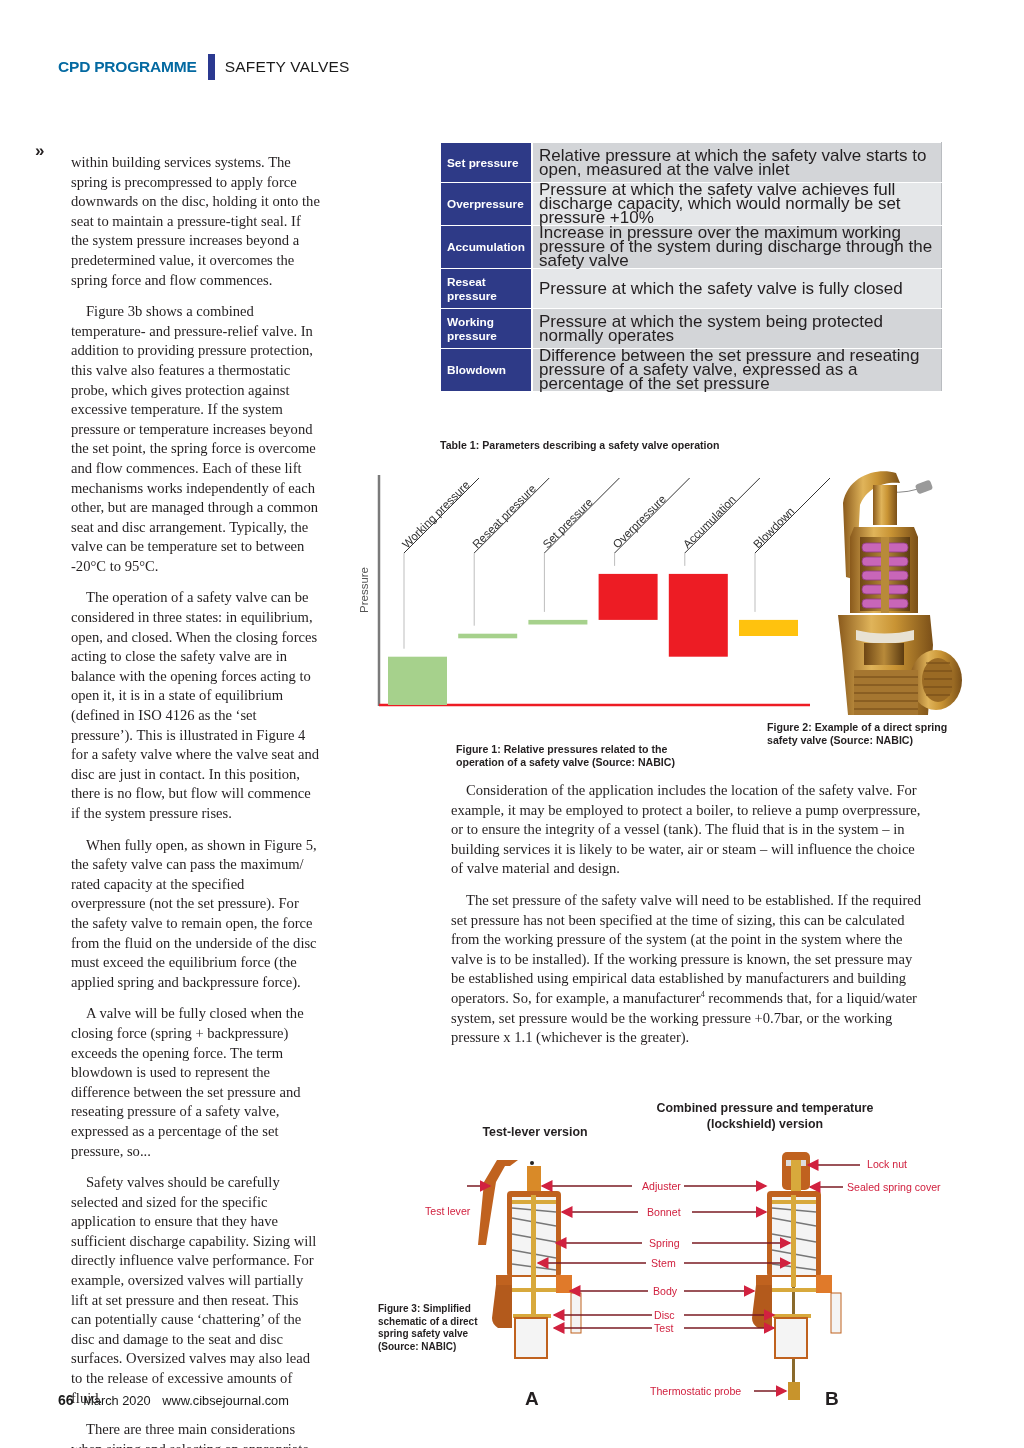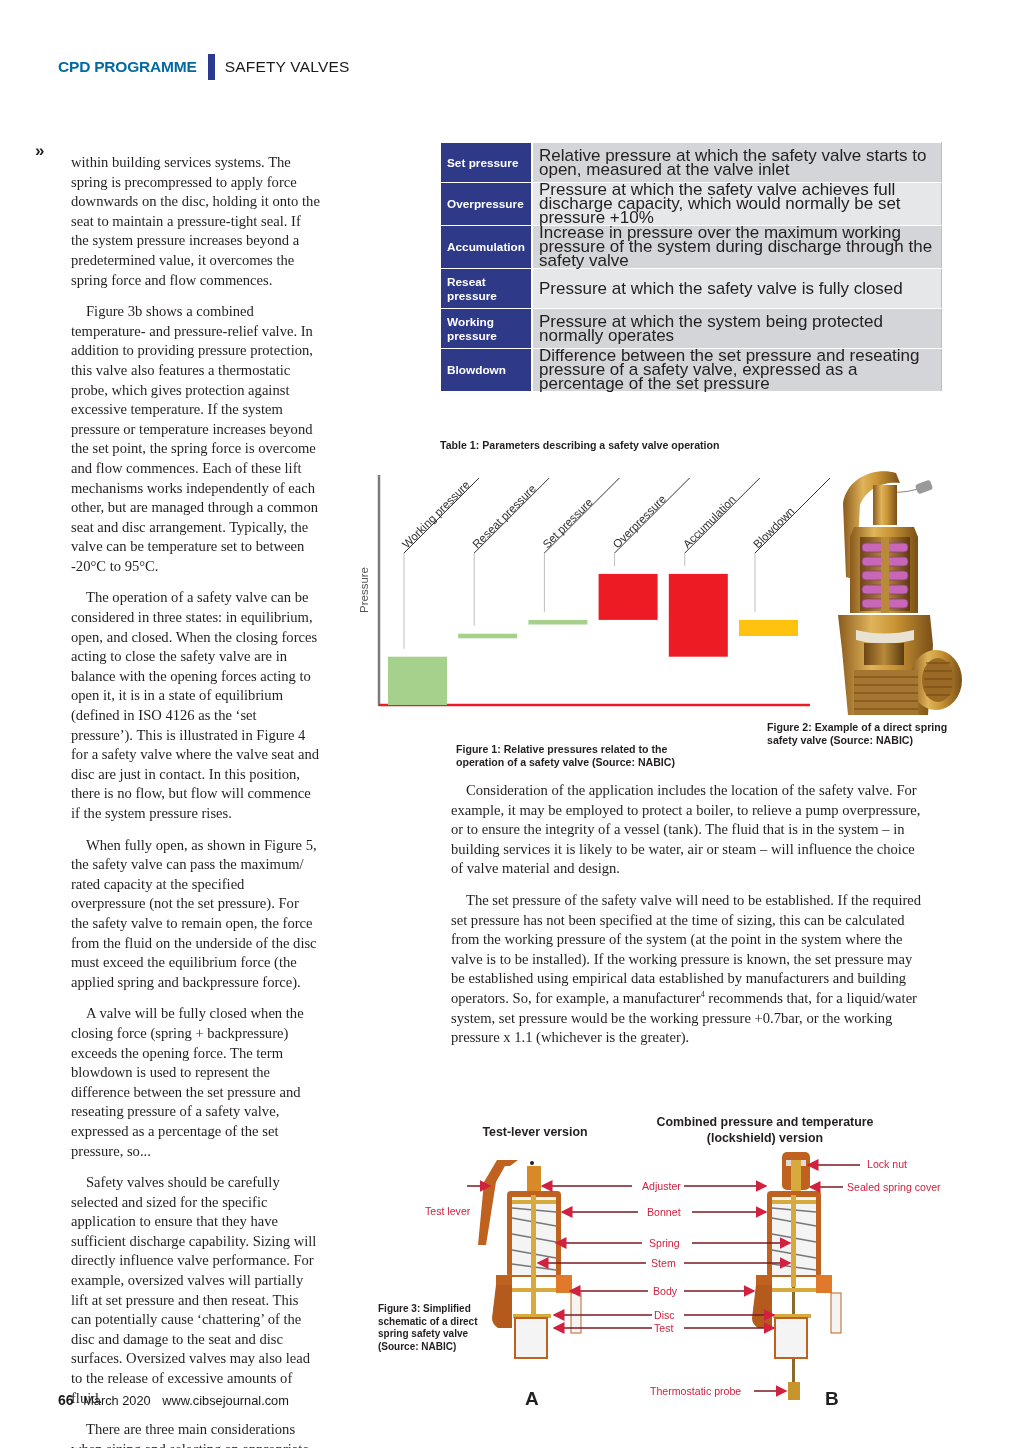--- a/index.html
+++ b/index.html
@@ -201,21 +201,21 @@
 </div>
 <div id="fig2-caption" class="fig-caption">Figure 2: Example of a direct spring safety valve (Source: NABIC)</div>
 
 <div id="right-col" class="col">
   <p>Consideration of the application includes the location of the safety valve. For example, it may be employed to protect a boiler, to relieve a pump overpressure, or to ensure the integrity of a vessel (tank). The fluid that is in the system – in building services it is likely to be water, air or steam – will influence the choice of valve material and design.</p>
   <p><span>The set pressure of the safety valve will need to be established. If the required set pressure has not been specified at the time of sizing, this can be calculated from the working pressure of the system (at the point in the system where the valve is to be installed). If the working pressure is known, the set pressure may be established using empirical data established by manufacturers and building operators. So, for example, a manufacturer</span><sup>4</sup><span> recommends that, for a liquid/water system, set pressure would be the working pressure +0.7bar, or the working pressure x 1.1 (whichever is the greater).</span></p>
 </div>
 
 <div id="fig3">
   <div class="f3-title" style="left:95px; top:24px; width:140px;">Test-lever version</div>
-  <div class="f3-title" style="left:285px; top:14px; width:220px;">Combined pressure and temperature (lockshield) version</div>
+  <div class="f3-title" style="left:285px; top:0; width:220px;">Combined pressure and temperature (lockshield) version</div>
 
   <svg width="600" height="320" style="position:absolute; left:0; top:0;">
     <defs>
       <marker id="arr" markerWidth="8" markerHeight="8" refX="7" refY="4" orient="auto">
         <path d="M0,0 L8,4 L0,8 Z" fill="#d1213f"></path>
       </marker>
     </defs>
 
     <g>
       <path d="M127 60 L148 60 L140 66 L135 66 L126 82 L116 145 L108 145 L114 82 Z" fill="#c0621f"></path>

